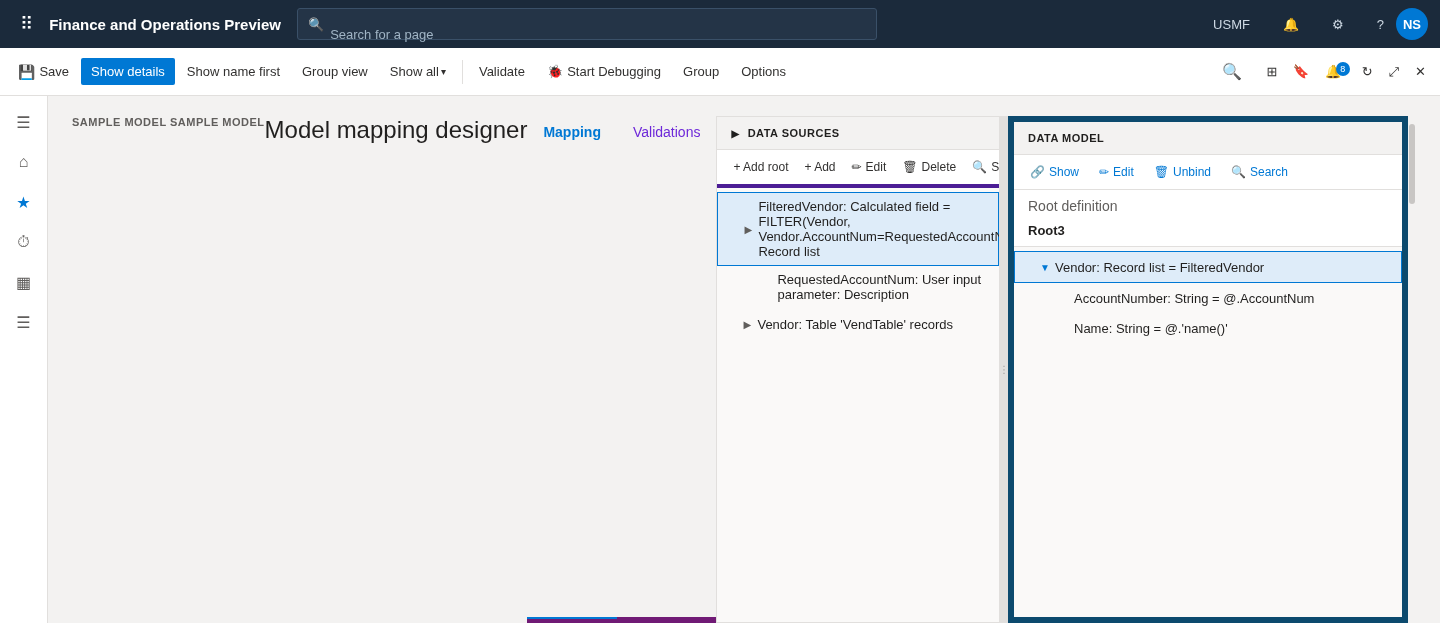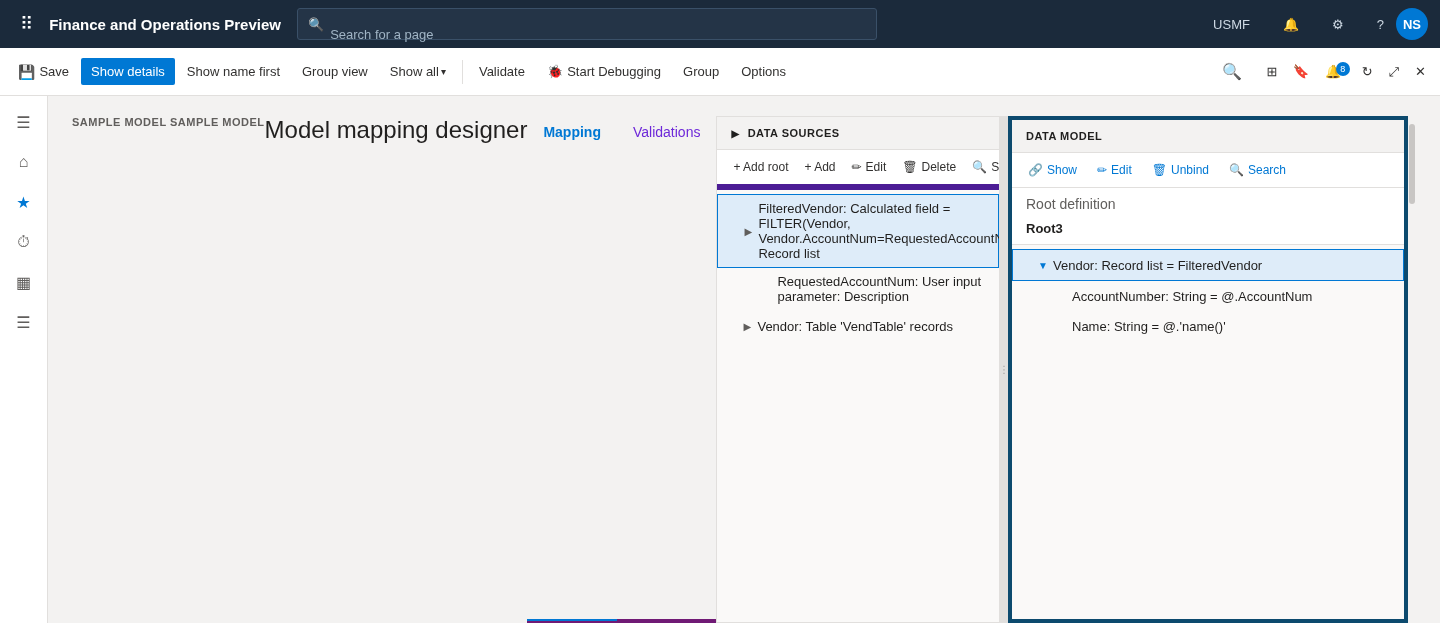--- a/index.html
+++ b/index.html
@@ -111,21 +111,21 @@
       padding: 20px 24px 0;
       background: #f3f2f1;
     }
 
     .breadcrumb { font-size: 11px; color: #605e5c; margin-bottom: 4px; letter-spacing: 0.5px; font-weight: 600; text-transform: uppercase; }
     .page-title { font-size: 24px; font-weight: 300; color: #201f1e; margin-bottom: 16px; }
 
     .tabs-row {
       display: flex;
       gap: 0;
-      border-bottom: 4px solid #701a75;
+      border-bottom: 6px solid #701a75;
       margin-bottom: 0;
     }
     .tab {
       padding: 8px 16px 10px;
       cursor: pointer;
       font-size: 14px;
       color: #6d28d9;
       border-bottom: 2px solid transparent;
       margin-bottom: -2px;
     }
@@ -160,21 +160,21 @@
       border-bottom: 1px solid #e1dfdd;
       display: flex;
       align-items: center;
       gap: 8px;
     }
     .ds-toolbar {
       display: flex;
       align-items: center;
       gap: 0;
       padding: 6px 8px;
-      border-bottom: 6px solid #4c1d95;
+      border-bottom: 4px solid #4c1d95;
       background: #fff;
     }
     .ds-tool-btn {
       display: flex; align-items: center; gap: 4px;
       padding: 4px 8px;
       cursor: pointer;
       border-radius: 2px;
       font-size: 12px;
       color: #323130;
       white-space: nowrap;
@@ -213,21 +213,21 @@
       justify-content: center;
       font-size: 10px;
       color: #a19f9d;
       flex-shrink: 0;
     }
 
     
     .dm-panel {
       width: 400px;
       background: #faf9f8;
-      border: 4px solid #0c4a6e;
+      border: 6px solid #0c4a6e;
       display: flex;
       flex-direction: column;
       overflow: hidden;
       flex-shrink: 0;
     }
     .dm-header {
       background: #f3f2f1;
       padding: 10px 14px;
       font-size: 11px;
       font-weight: 700;

